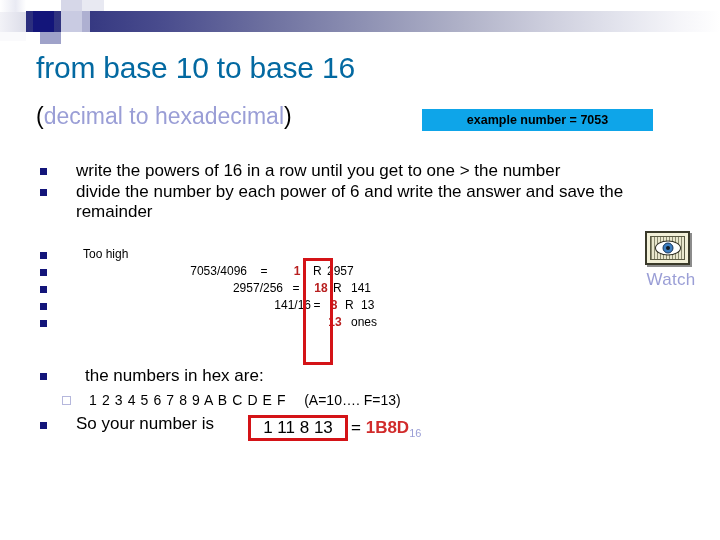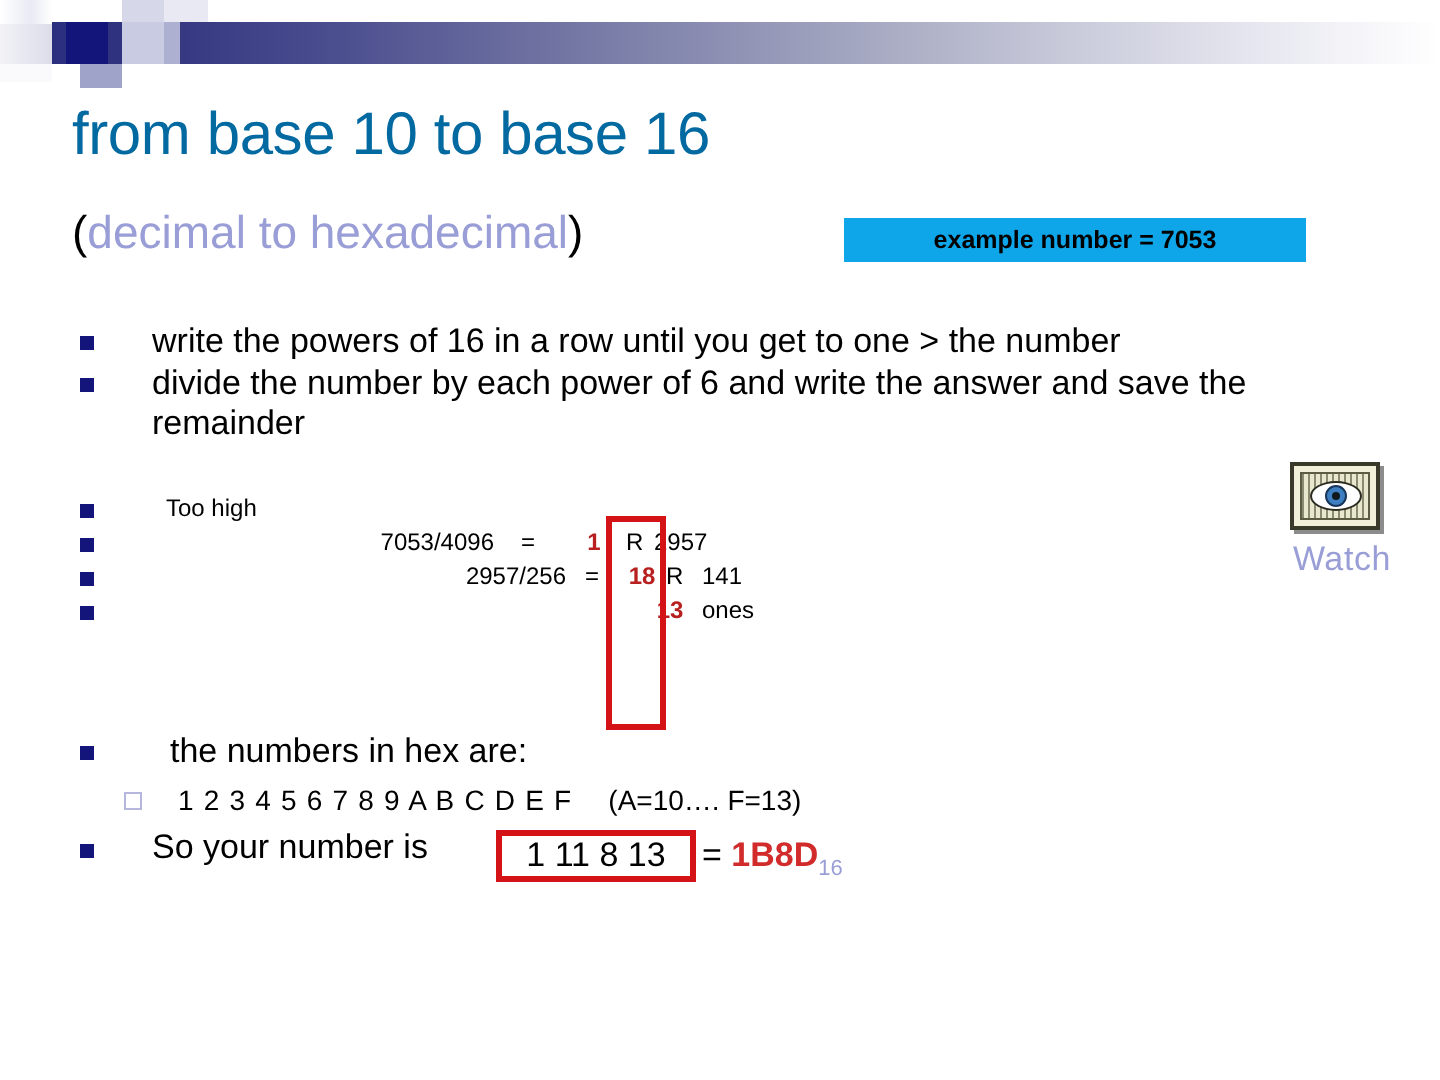--- a/index.html
+++ b/index.html
@@ -313,20 +313,26 @@
     </span>
   </div>
 
   <div class="math-row">
     <span class="bullet-sq"></span>
     <span class="math-line">
       <span class="lead" style="width:214px;">2957/256</span><span style="display:inline-block;width:26px;text-align:center;">=</span><span class="red-num" style="display:inline-block;width:24px;text-align:center;">18</span><span style="display:inline-block;width:18px;">R</span><span>141</span>
     </span>
   </div>
 
+  <div class="math-row">
+    <span class="bullet-sq"></span>
+    <span class="math-line">
+      <span class="lead" style="width:242px;">141/16</span><span style="display:inline-block;width:12px;text-align:center;">=</span><span class="red-num" style="display:inline-block;width:22px;text-align:center;">8</span><span style="display:inline-block;width:16px;">R</span><span>13</span>
+    </span>
+  </div>
 
   <div class="math-row">
     <span class="bullet-sq"></span>
     <span class="math-line">
       <span class="lead" style="width:254px;"></span><span class="red-num" style="display:inline-block;width:24px;text-align:center;">13</span><span style="display:inline-block;margin-left:4px;">ones</span>
     </span>
   </div>
 
 </div>
 

